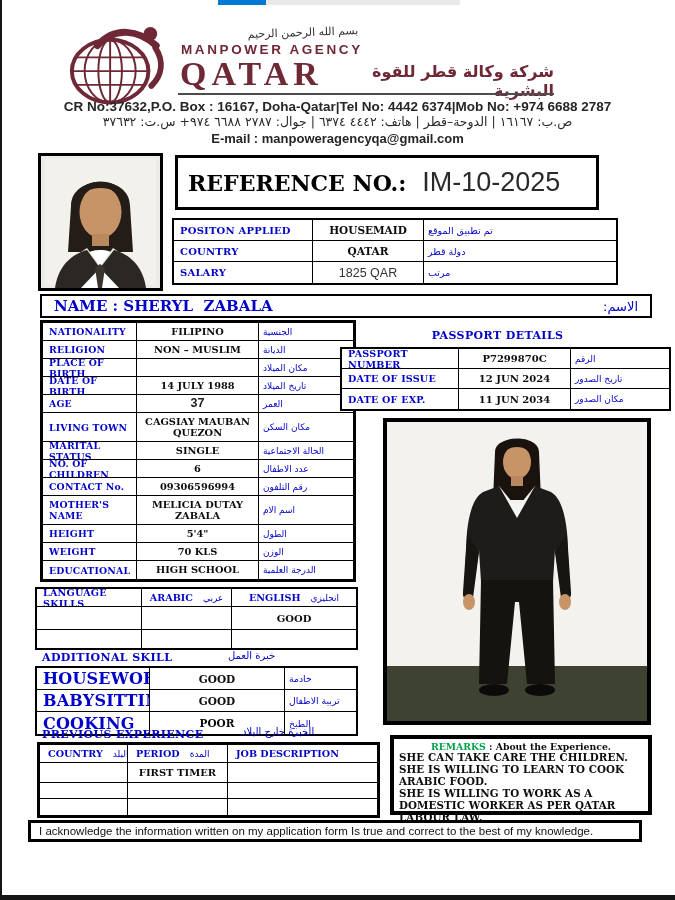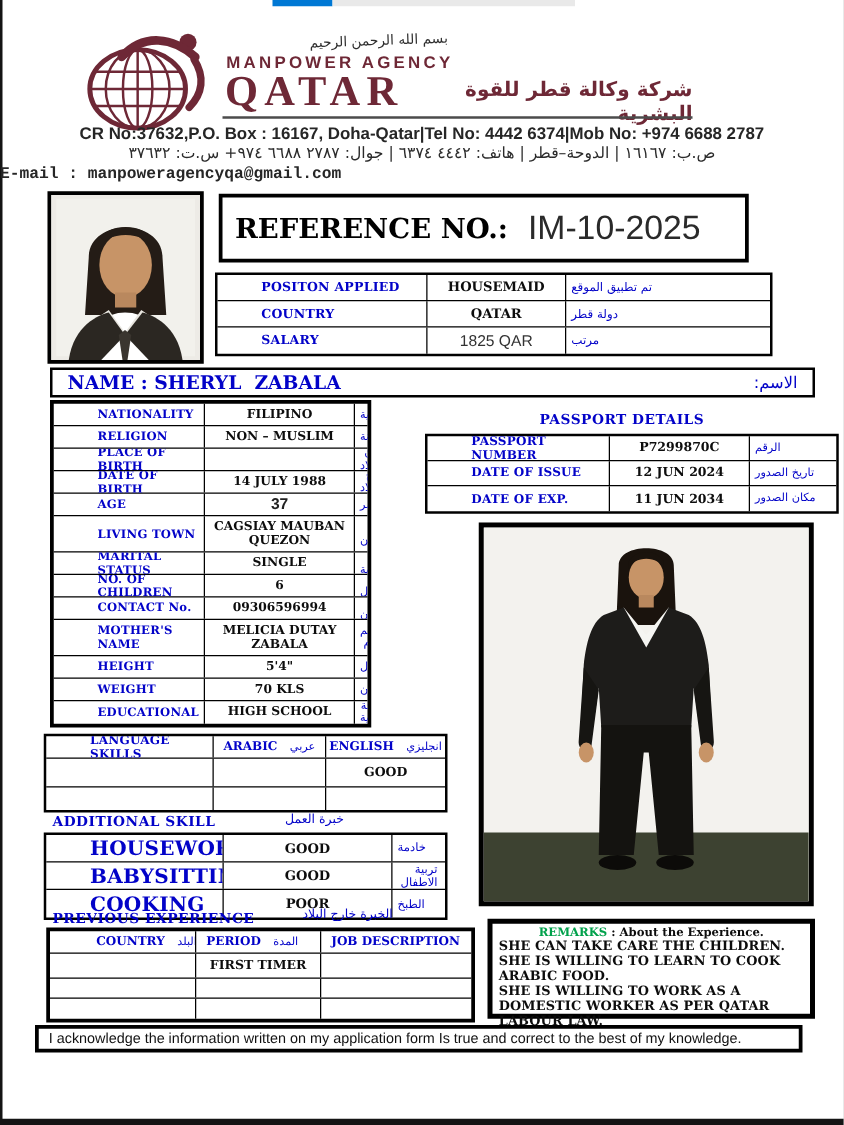--- a/index.html
+++ b/index.html
@@ -22,38 +22,38 @@
     font-family:"Liberation Sans",sans-serif;font-weight:700;font-size:13.5px;letter-spacing:2.6px;}
   .agency-en2{position:absolute;left:180px;top:55px;color:var(--maroon);
     font-family:"Liberation Serif",serif;font-weight:700;font-size:34px;letter-spacing:5px;}
   .agency-ar{position:absolute;left:312px;top:62px;width:242px;color:var(--maroon);direction:rtl;
     font-family:"DejaVu Sans",sans-serif;font-weight:700;font-size:16px;}
   .header-rule{position:absolute;left:178px;top:93px;width:376px;height:2px;background:#4c4c4c;}
   .cr-line{position:absolute;left:0;top:99px;width:675px;text-align:center;color:#262626;
     font-family:"Liberation Sans",sans-serif;font-weight:700;font-size:13.5px;}
   .contact-ar{position:absolute;left:0;top:114px;width:675px;text-align:center;color:#2b2b2b;direction:rtl;
     font-family:"DejaVu Sans",sans-serif;font-size:12.5px;}
-  .email-line{position:absolute;left:0;top:131px;width:675px;text-align:left;color:#262626;
-    font-family:Liberation Mono, monospace;font-weight:700;font-size:13px;}
+  .email-line{position:absolute;left:0;top:131px;width:675px;text-align:center;color:#262626;
+    font-family:Liberation Sans, sans-serif;font-weight:700;font-size:13px;}
 
   
   .portrait{position:absolute;left:38px;top:153px;width:125px;height:138px;border:3px solid #000;background:#edebe6;}
   .fullbody{position:absolute;left:383px;top:418px;width:268px;height:307px;border:4px solid #000;background:#f3f2ee;}
   .portrait svg,.fullbody svg{display:block;width:100%;height:100%;}
 
   
   .refbox{position:absolute;left:175px;top:155px;width:424px;height:55px;border:3px solid #000;
     display:flex;align-items:center;padding-left:10px;gap:16px;background:#fff;}
   .ref-label{font-family:"DejaVu Serif",serif;font-weight:700;font-size:22px;color:#000;}
   .ref-value{font-family:"Liberation Sans",sans-serif;font-size:27px;color:#2a2a2a;}
 
   
   .tbl{position:absolute;background:#fff;border:2px solid #000;}
   .tbl.thick{border-width:3px;}
-  .trow{display:flex;border-bottom:1px solid #000;padding-left:29px;}
+  .trow{display:flex;border-bottom:1px solid #000;}
   .trow:last-child{border-bottom:none;}
   .tcell{border-right:1px solid #000;display:flex;align-items:center;overflow:hidden;}
   .tcell:last-child{border-right:none;}
   .lbl{color:var(--blue);font-weight:700;font-family:"DejaVu Serif",serif;letter-spacing:.2px;padding-left:6px;}
   .val{justify-content:center;text-align:center;font-weight:700;color:#0d0d0d;font-family:"DejaVu Serif",serif;}
   .arc{justify-content:flex-end;text-align:right;direction:rtl;color:var(--blue);
     font-family:"DejaVu Sans",sans-serif;padding-right:6px;padding-left:4px;}
 
   
   .pos-tbl{left:172px;top:218px;width:446px;}
@@ -64,21 +64,21 @@
   .val-sans{font-family:"Liberation Sans",sans-serif !important;font-weight:400 !important;font-size:12.5px !important;color:#333;}
   .num-sans{font-family:"Liberation Sans",sans-serif !important;font-size:12.5px !important;color:#222;}
 
   
   .name-bar{position:absolute;left:40px;top:294px;width:612px;height:24px;border:2px solid #000;
     display:flex;align-items:center;justify-content:space-between;padding:0 12px 0 12px;background:#fff;}
   .name-label{color:var(--blue);font-weight:700;font-size:15px;font-family:"DejaVu Serif",serif;white-space:pre;}
   .name-ar{color:var(--blue);font-size:13px;font-family:"DejaVu Sans",sans-serif;direction:rtl;}
 
   
-  .det-tbl{left:40px;top:320px;width:257px;border-width:3px;}
+  .det-tbl{left:40px;top:320px;width:316px;border-width:3px;}
   .det-tbl .trow{height:18px;}
   .det-tbl .trow.tall{height:29px;}
   .det-tbl .c1{width:94px;font-size:9.3px;}
   .det-tbl .c2{width:122px;font-size:9.8px;line-height:1.15;}
   .det-tbl .c3{flex:1;font-size:9px;}
 
   
   .pp-title{position:absolute;left:340px;top:329px;width:315px;text-align:center;color:var(--blue);
     font-weight:700;font-size:11px;letter-spacing:.4px;font-family:"DejaVu Serif",serif;}
   .pp-tbl{left:340px;top:347px;width:331px;}

